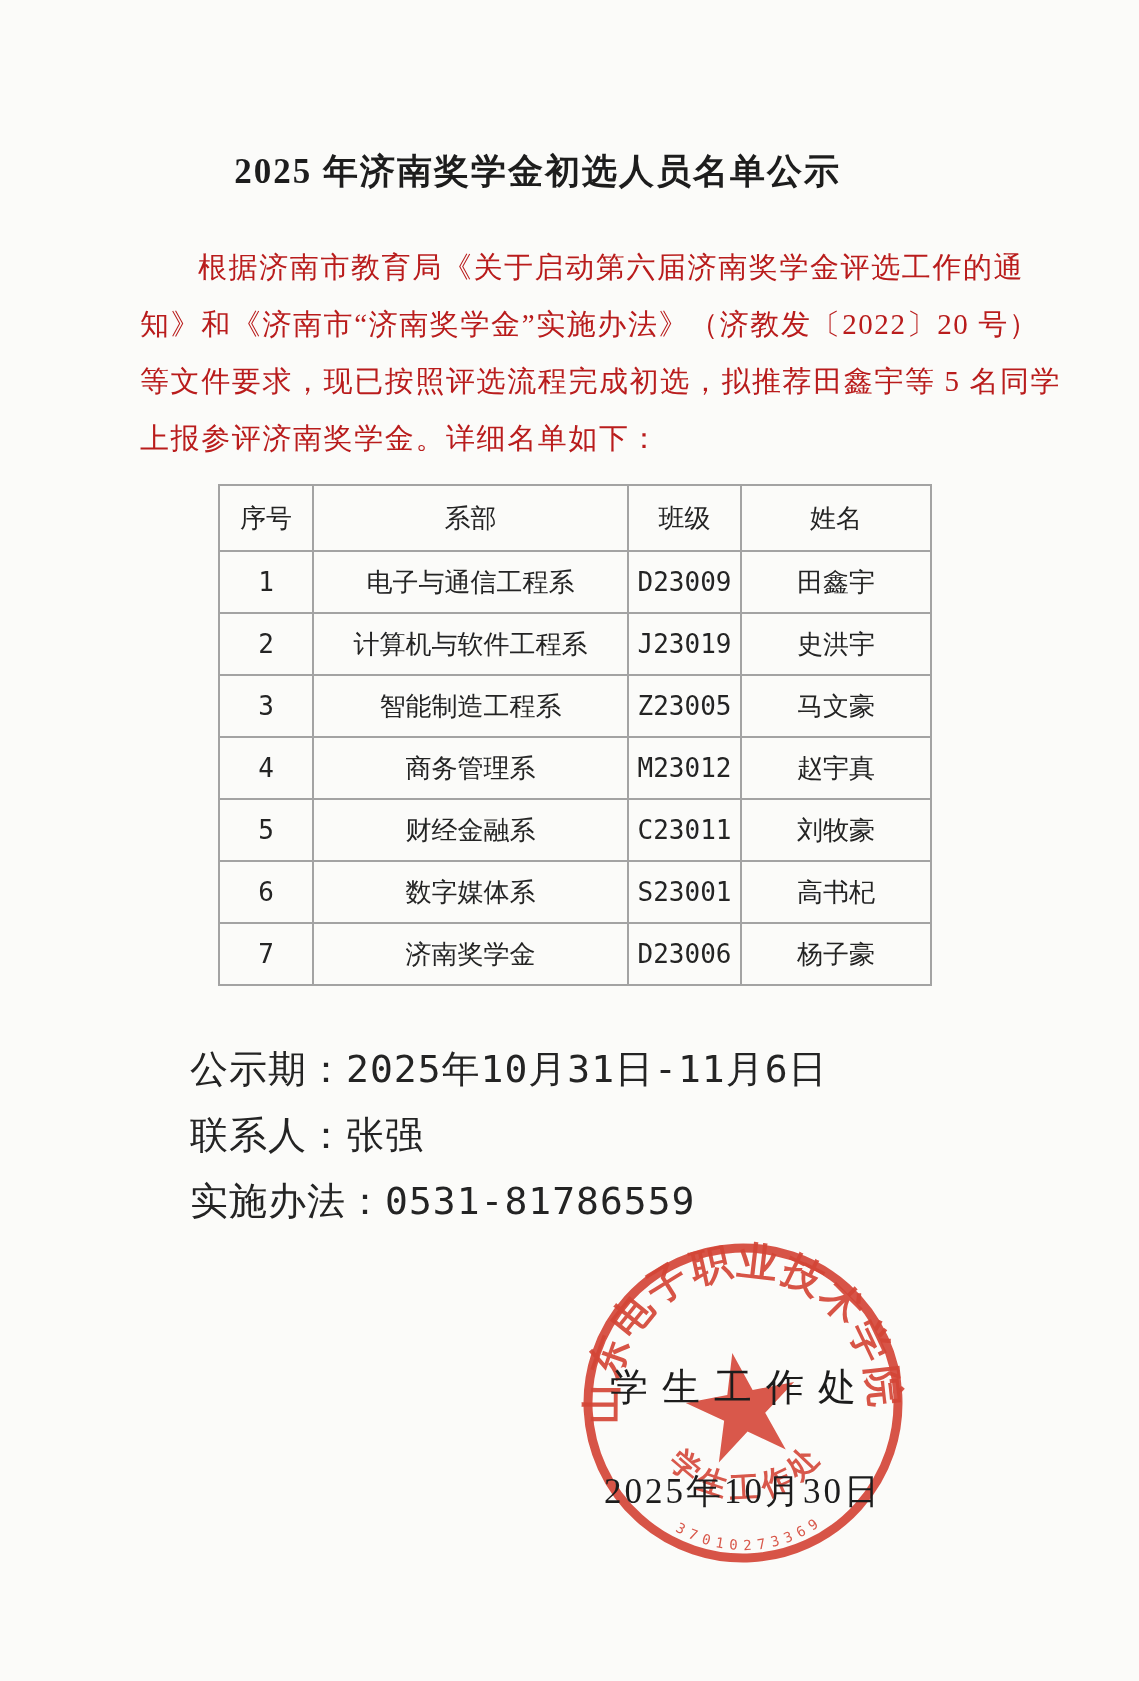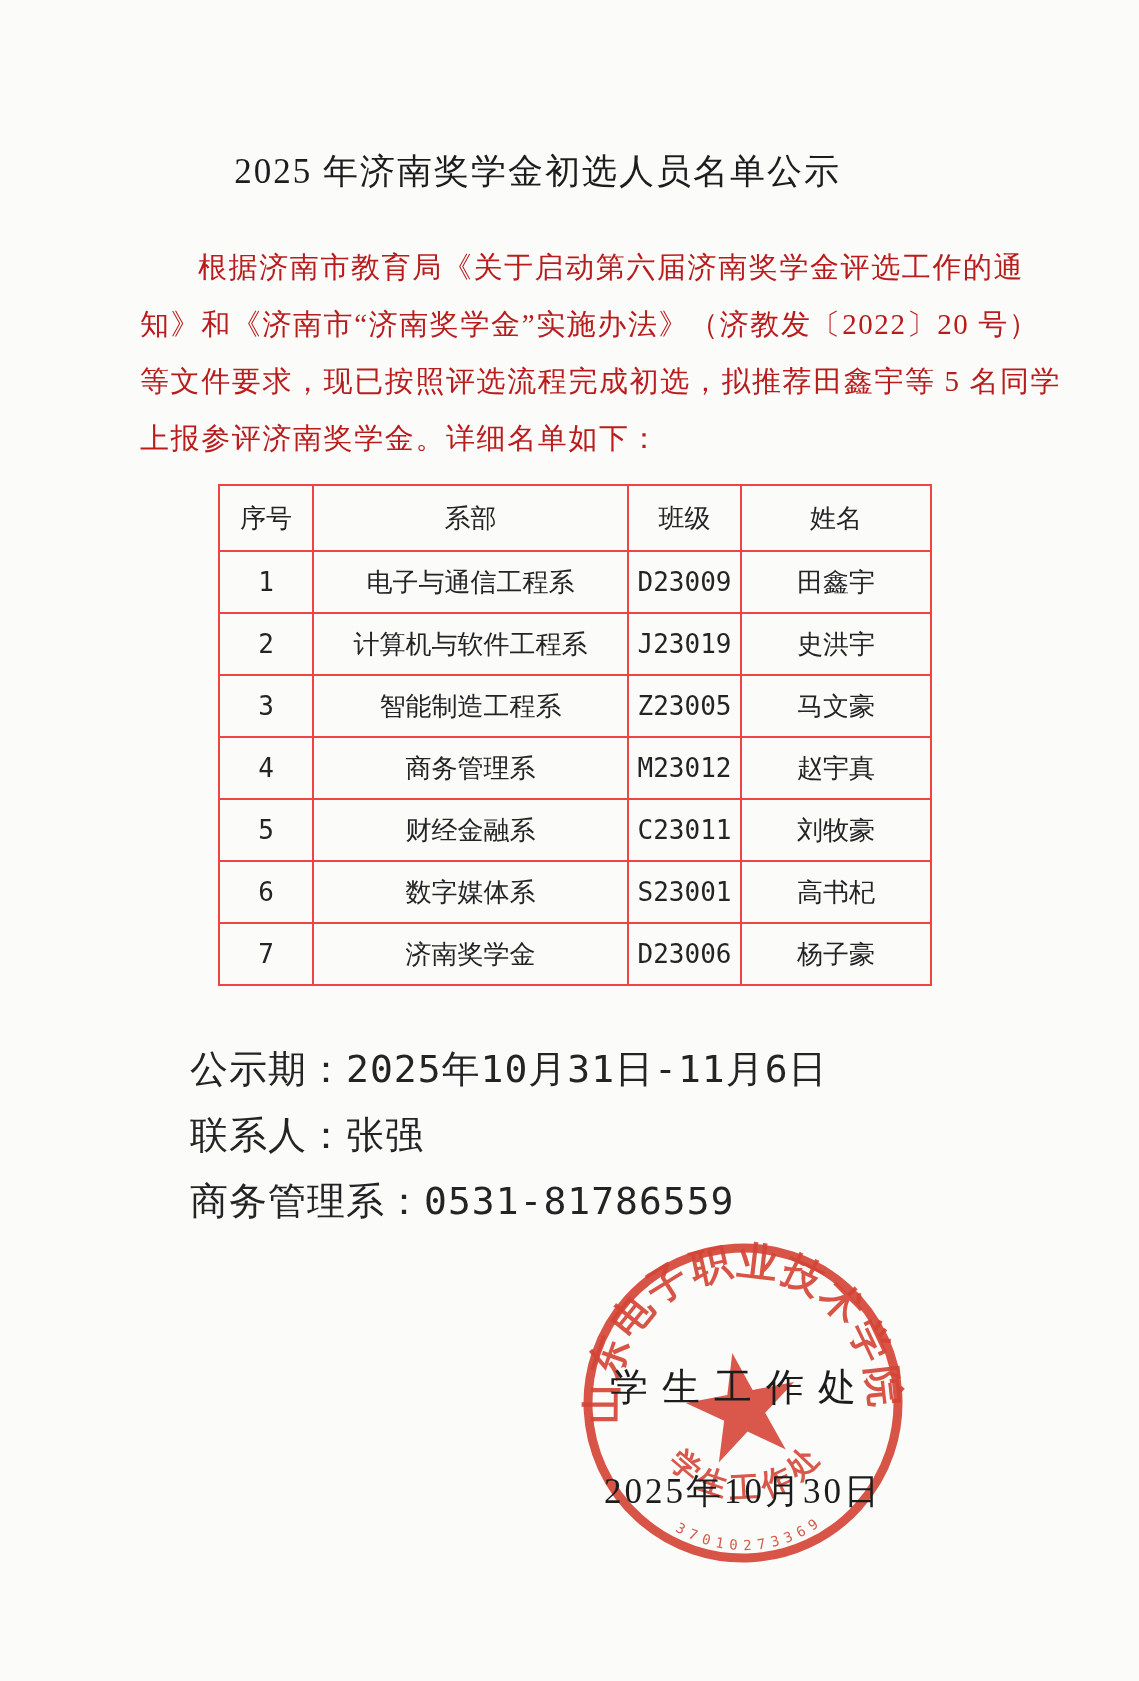--- a/index.html
+++ b/index.html
@@ -10,21 +10,21 @@
     color:#262626;
     position:relative;
     overflow:hidden;
   }
   .page{position:relative;width:1139px;height:1681px;}
   .content{position:relative;margin:0 0 0 140px;width:795px;padding-top:148px;}
 
   .doc-title{
     text-align:center;
     font-size:35px;
-    font-weight:400;
+    font-weight:700;
     letter-spacing:2px;
     color:#1d1d1d;
     margin:0 0 44px 0;
   }
 
   .para{margin:0;}
   .para .line{
     font-size:29px;
     line-height:57px;
     letter-spacing:1.6px;
@@ -33,21 +33,21 @@
   }
   .para .line.indent{padding-left:58px;}
 
   table.roster{
     border-collapse:collapse;
     margin:17px 0 0 78px;
     width:712px;
     table-layout:fixed;
   }
   table.roster th, table.roster td{
-    border:2px solid #ef4444;
+    border:2px solid #a3a3a3;
     text-align:center;
     vertical-align:middle;
     font-size:26px;
     color:#242424;
     font-weight:400;
     padding:0;
   }
   table.roster th{height:64px;}
   table.roster td{height:60px;}
   col.c-no{width:94px;}
@@ -173,21 +173,21 @@
     </table>
 
     <div class="footer">
       <div class="f-line">
         <span>公示期：</span><span class="mono">2025年10月31日-11月6日</span>
       </div>
       <div class="f-line">
         <span>联系人：</span><span>张强</span>
       </div>
       <div class="f-line">
-        <span>商务管理系：</span><span class="mono">0531-81786559</span>
+        <span>实施办法：</span><span class="mono">0531-81786559</span>
       </div>
     </div>
   </div>
 
   <div class="seal-wrap">
     <svg viewBox="0 0 330 330" xmlns="http://www.w3.org/2000/svg">
       <defs>
         <path id="arcTop" d="M 54.1 229 A 128 128 0 1 1 275.9 229" fill="none"></path>
         <path id="arcBottom" d="M 87.2 219.5 A 95 95 0 0 0 242.8 219.5" fill="none"></path>
         <path id="arcSerial" d="M 49 243 A 132 132 0 0 0 281 243" fill="none"></path>

